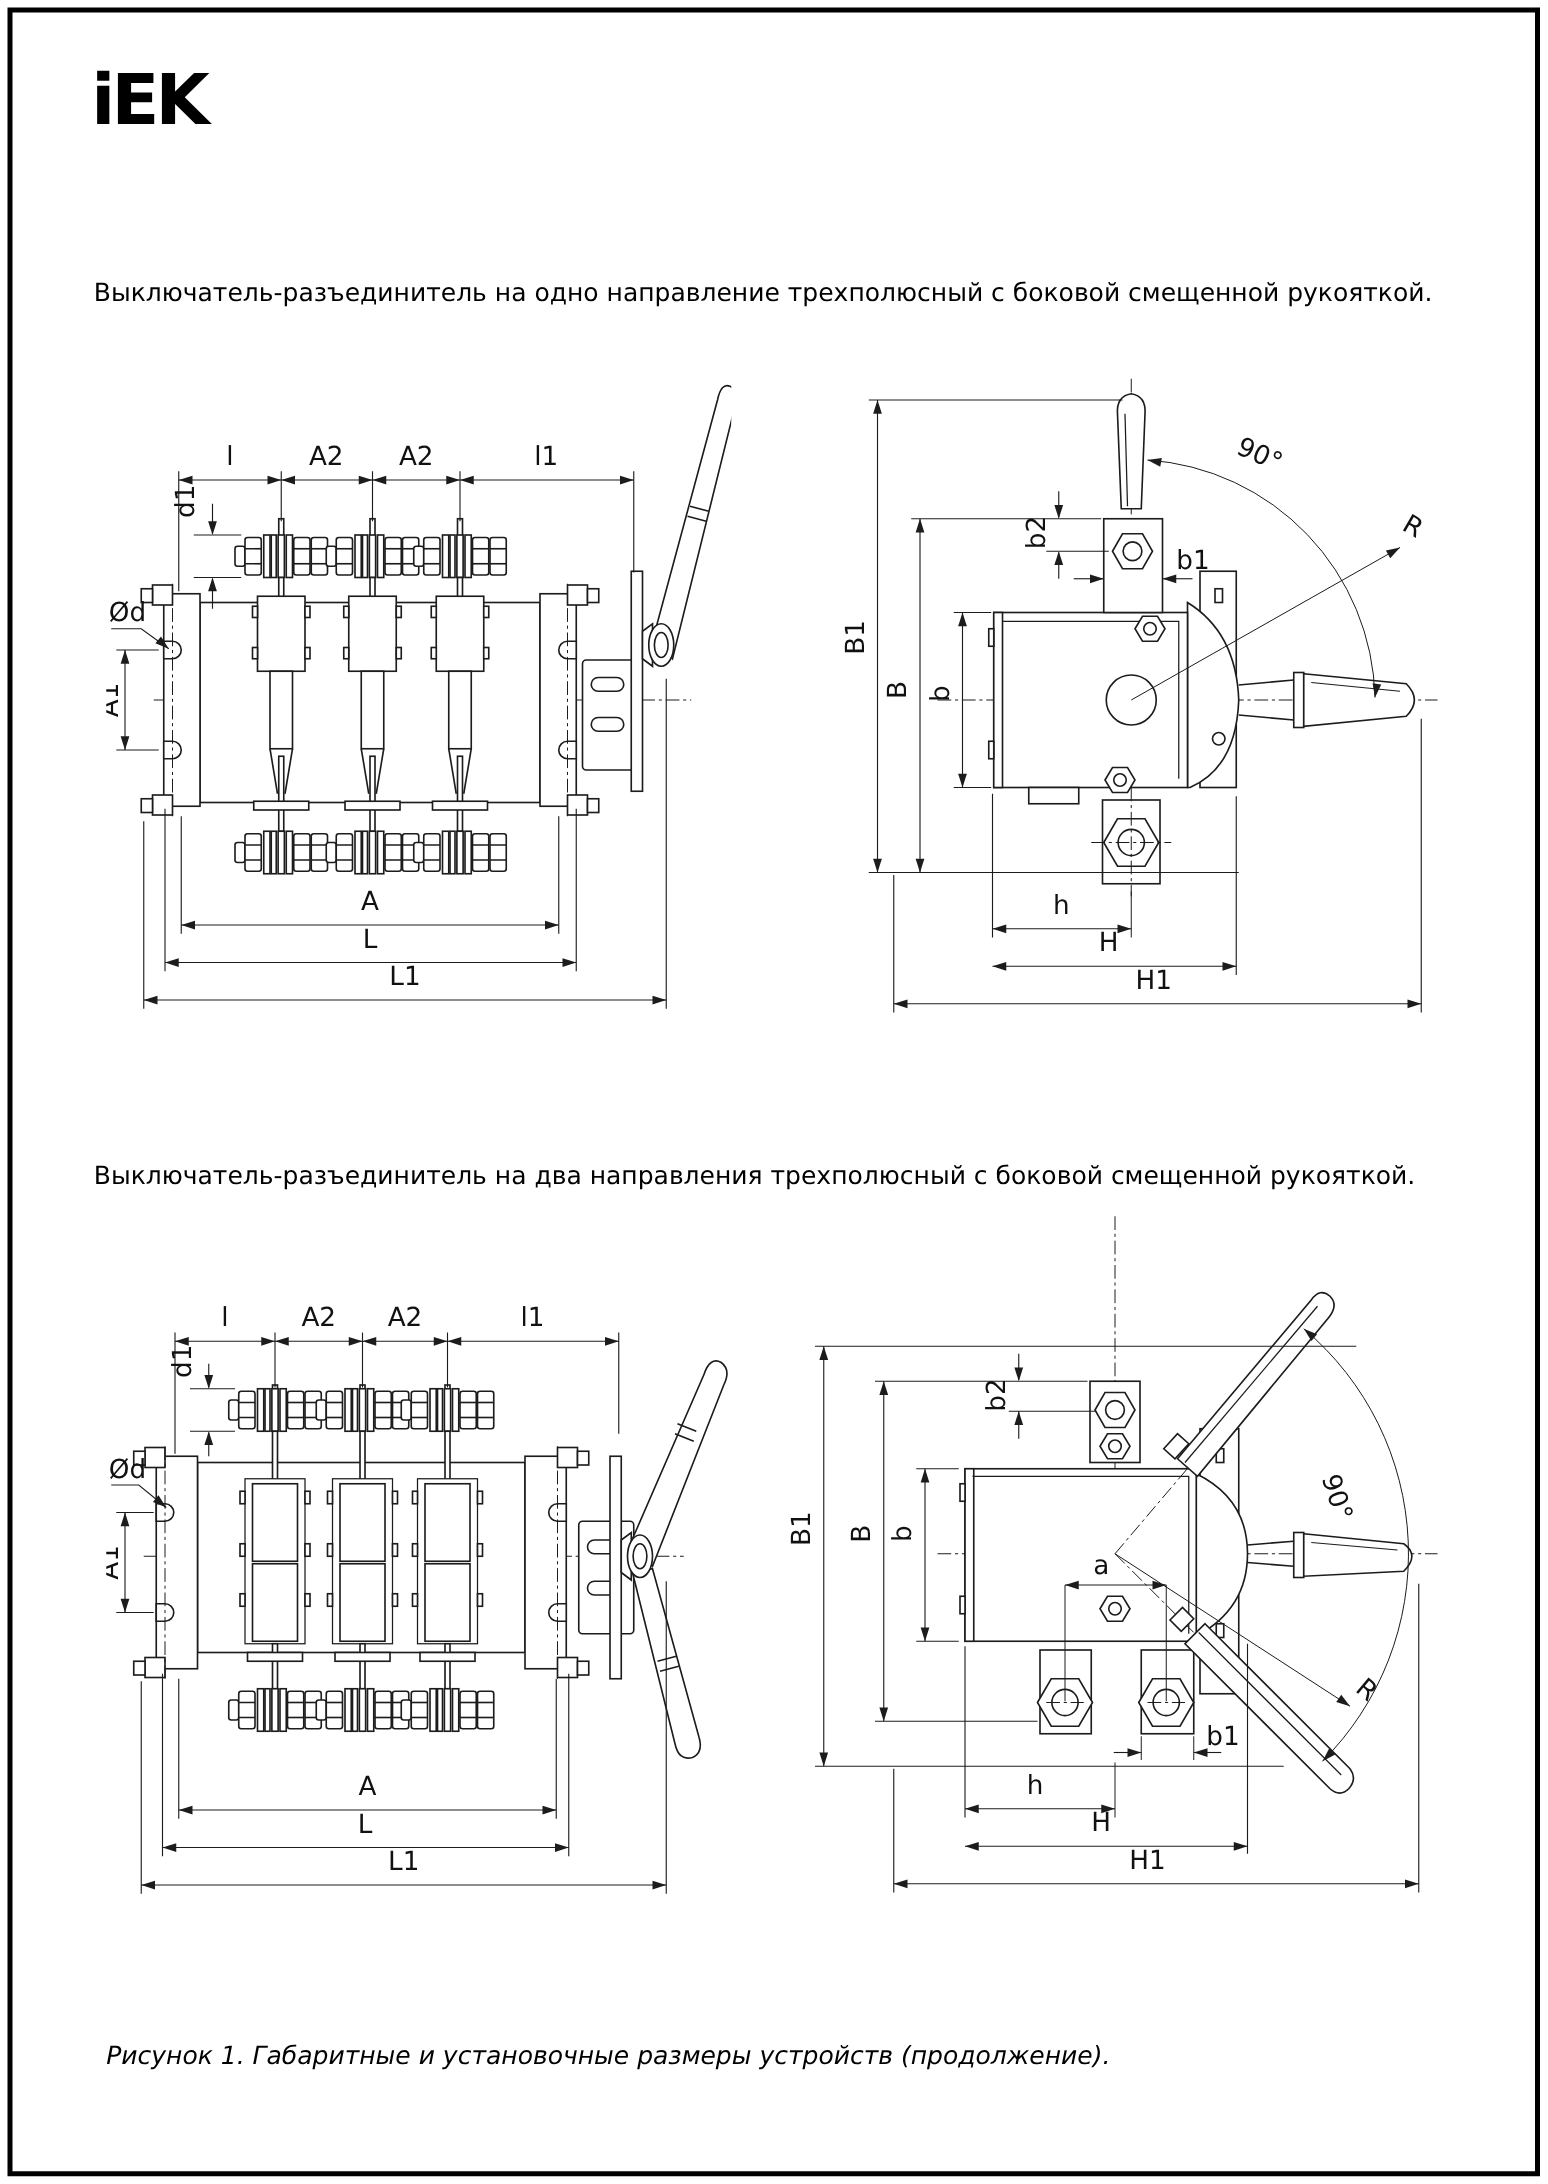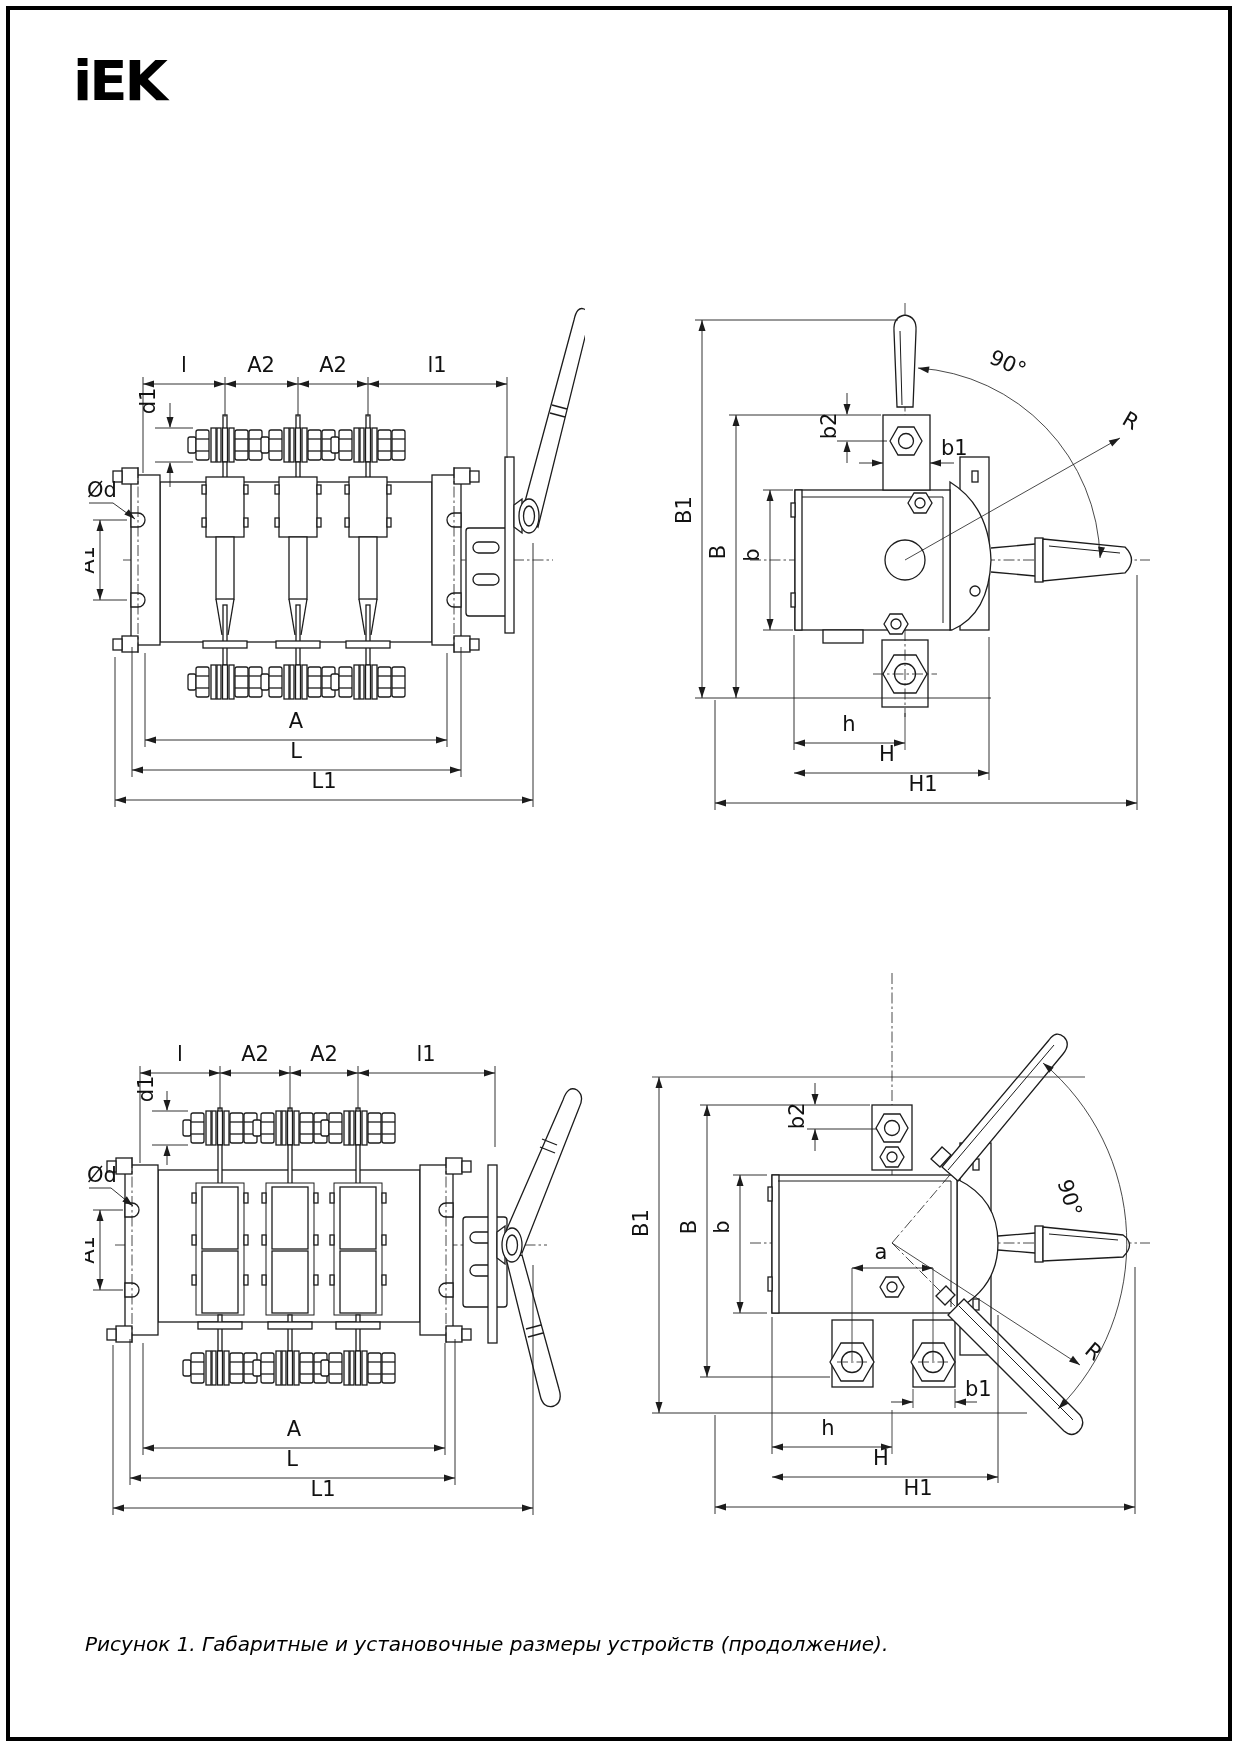--- a/index.html
+++ b/index.html
@@ -17,20 +17,22 @@
   .thn{stroke-width:0.8;}
   .dash{stroke-dasharray:11 3 2.5 3;}
   text.dl{font-family:"DejaVu Sans",sans-serif;font-size:21px;fill:#111;stroke:none;}
 </style>
 </head>
 <body>
 
 <div id="page">
   <div class="frame"></div>
   <div class="logo">iEK</div>
+  <div class="sec-title" style="left:75px;top:222px">Выключатель-разъединитель на одно направление трехполюсный с боковой смещенной рукояткой.</div>
+  <div class="sec-title" style="left:75px;top:928px">Выключатель-разъединитель на два направления трехполюсный с боковой смещенной рукояткой.</div>
   <div class="caption">Рисунок 1. Габаритные и установочные размеры устройств (продолжение).</div>
 
   <svg width="0" height="0" style="position:absolute">
     <defs>
       <g id="aL">
           <polygon points="0,0 11,-3.5 11,3.5" fill="#1c1c1c" stroke="none"></polygon>
         </g>
       <g id="aR">
           <polygon points="0,0 -11,-3.5 -11,3.5" fill="#1c1c1c" stroke="none"></polygon>
         </g>

